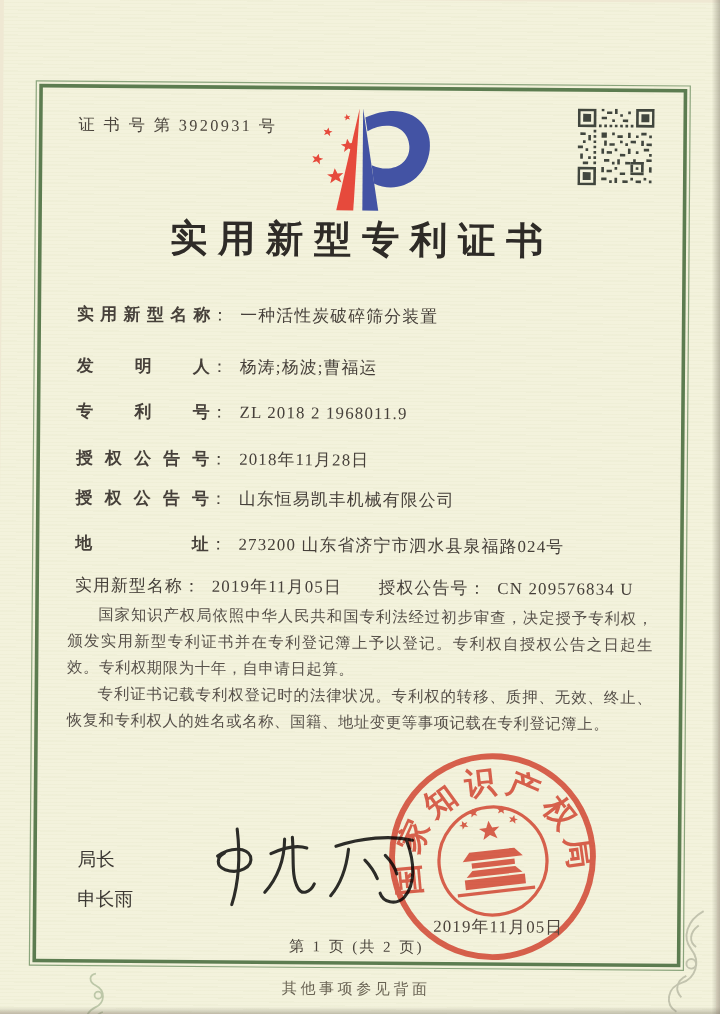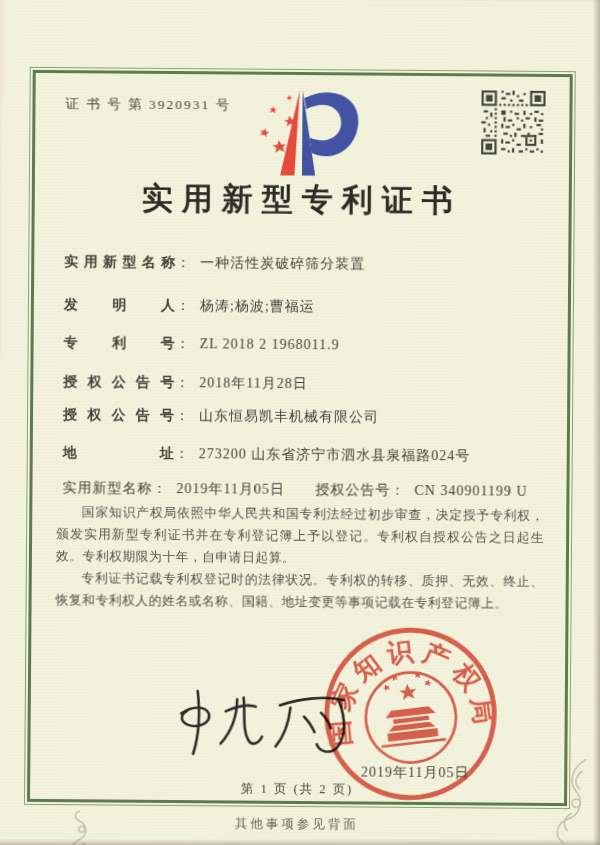--- a/index.html
+++ b/index.html
@@ -191,28 +191,32 @@
       <span class="lbl">授权公告号</span><span>：</span><span class="val">2018年11月28日</span>
     </div>
     <div class="row" style="top:333px">
       <span class="lbl">授权公告号</span><span>：</span><span class="val">山东恒易凯丰机械有限公司</span>
     </div>
     <div class="row" style="top:371px">
       <span class="lbl">地址</span><span>：</span><span class="val">273200 山东省济宁市泗水县泉福路024号</span>
     </div>
     <div class="row" style="top:406px">
       <span>实用新型名称</span><span>：</span><span class="val">2019年11月05日</span>
-      <span class="pair2">授权公告号</span><span>：</span><span class="val">CN 340901199 U</span>
+      <span class="pair2">授权公告号</span><span>：</span><span class="val">CN 209576834 U</span>
     </div>
 
     <div class="paras">
       <p>国家知识产权局依照中华人民共和国专利法经过初步审查，决定授予专利权，颁发实用新型专利证书并在专利登记簿上予以登记。专利权自授权公告之日起生效。专利权期限为十年，自申请日起算。</p>
       <p>专利证书记载专利权登记时的法律状况。专利权的转移、质押、无效、终止、恢复和专利权人的姓名或名称、国籍、地址变更等事项记载在专利登记簿上。</p>
     </div>
 
+    <div class="director">
+      <div>局长</div>
+      <div>申长雨</div>
+    </div>
 
     <div class="signature">
       <svg width="210" height="86" viewBox="0 0 260 100" fill="none" stroke="#2c2c28" stroke-width="3.2" stroke-linecap="round">
         <path d="M28,38 C42,28 58,29 62,38 C65,49 50,57 36,52 C26,48 27,39 35,35"></path>
         <path d="M48,10 C51,34 51,62 43,88"></path>
         <path d="M97,20 C97,40 90,60 77,75"></path>
         <path d="M83,35 C98,28 111,26 120,29"></path>
         <path d="M105,18 C107,40 104,58 111,70 C115,78 124,75 128,66"></path>
         <path d="M150,27 C176,18 206,15 229,20"></path>
         <path d="M163,30 C161,49 155,66 145,78"></path>

